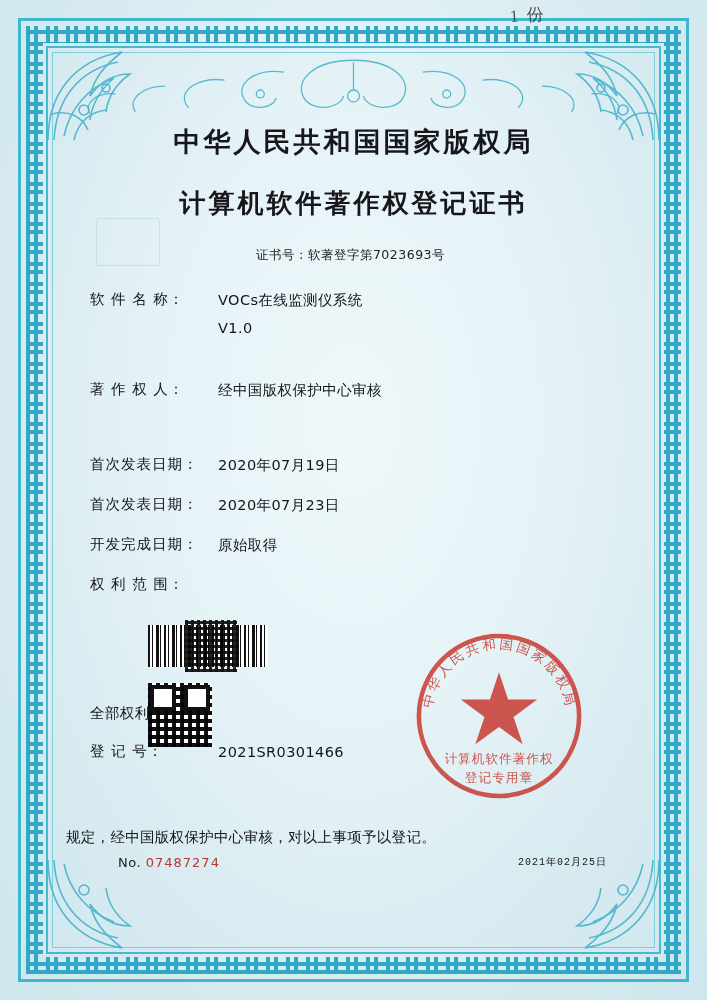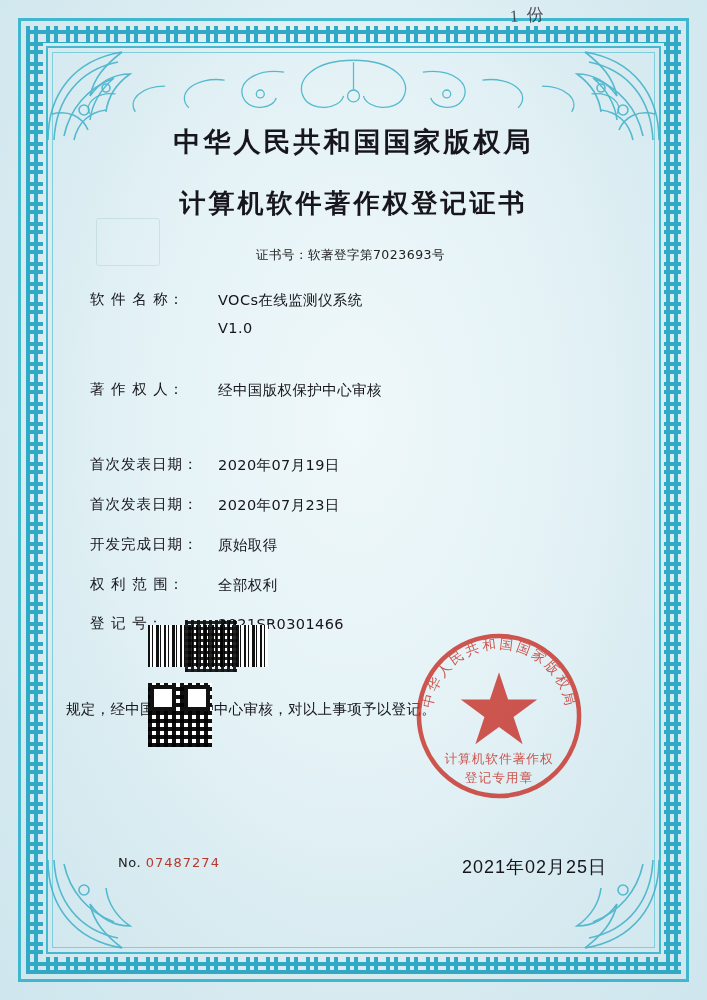--- a/index.html
+++ b/index.html
@@ -250,22 +250,22 @@
     font-family: "DejaVu Sans", sans-serif;
     color: #222;
     letter-spacing: .5px;
   }
   .footer-no .num { color: #b23a2e; letter-spacing: 1px; }
 
   .footer-date {
     position: absolute;
     right: 100px;
     top: 855px;
-    font-size: 18px;
-    font-family: Liberation Sans, sans-serif;
+    font-size: 10px;
+    font-family: Liberation Mono, monospace;
     color: #15151b;
     letter-spacing: 1px;
   }
 
   .watermark {
     position: absolute;
     left: 96px;
     top: 218px;
     width: 62px;
     height: 46px;
@@ -384,21 +384,21 @@
       <div class="field-row" style="margin-top:14px;">
         <div class="field-label">首次发表日期：</div>
         <div class="field-value">2020年07月23日</div>
       </div>
 
       <div class="field-row" style="margin-top:14px;">
         <div class="field-label">开发完成日期：</div>
         <div class="field-value">原始取得</div>
       </div>
 
-      <div class="field-row" style="margin-top:13px;">
+      <div class="field-row" style="margin-top:13px;flex-direction:column;">
         <div class="field-label">权 利 范 围：</div>
         <div class="field-value">全部权利</div>
       </div>
 
       <div class="field-row" style="margin-top:14px;">
         <div class="field-label">登 记 号：</div>
         <div class="field-value">2021SR0301466</div>
       </div>
 
     </div>

